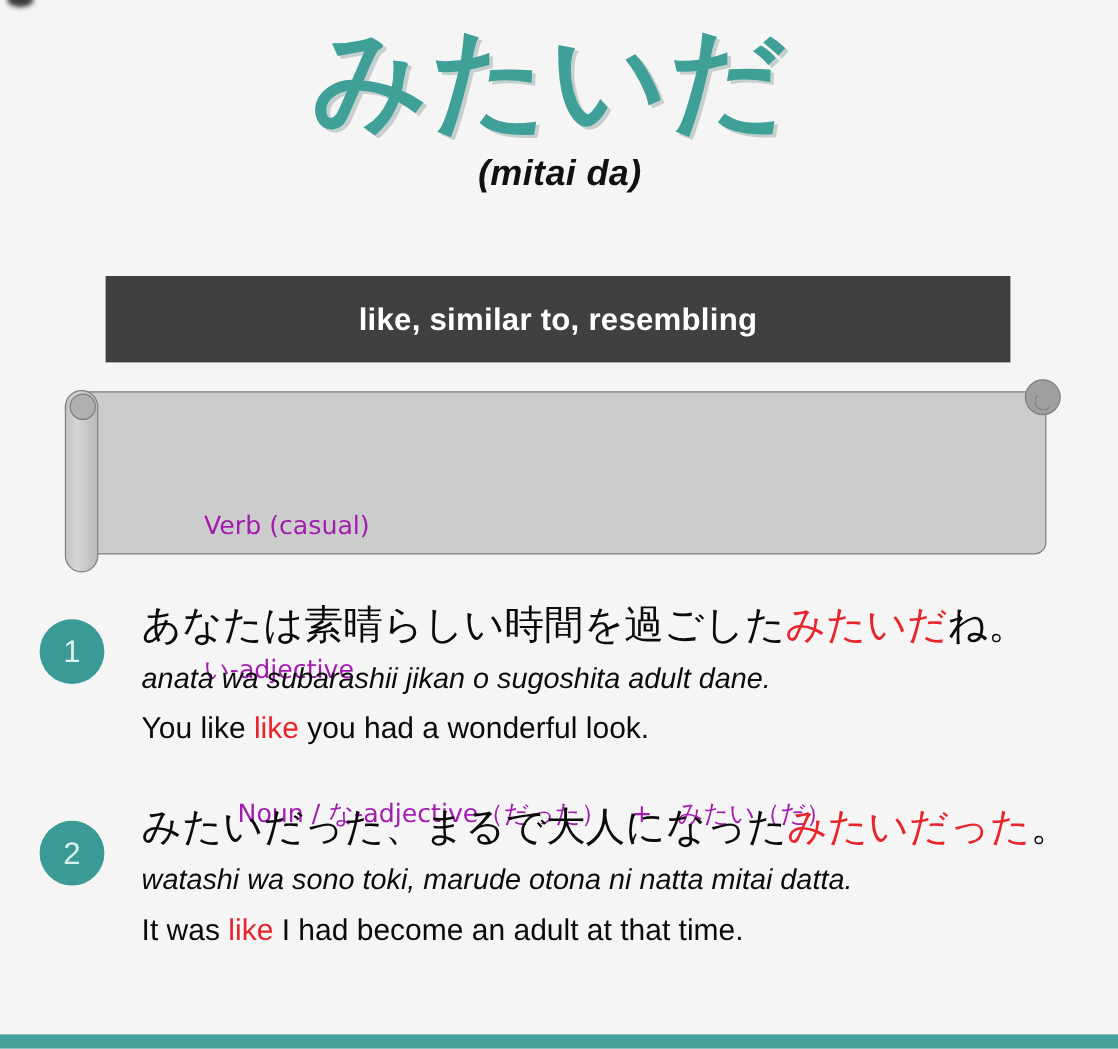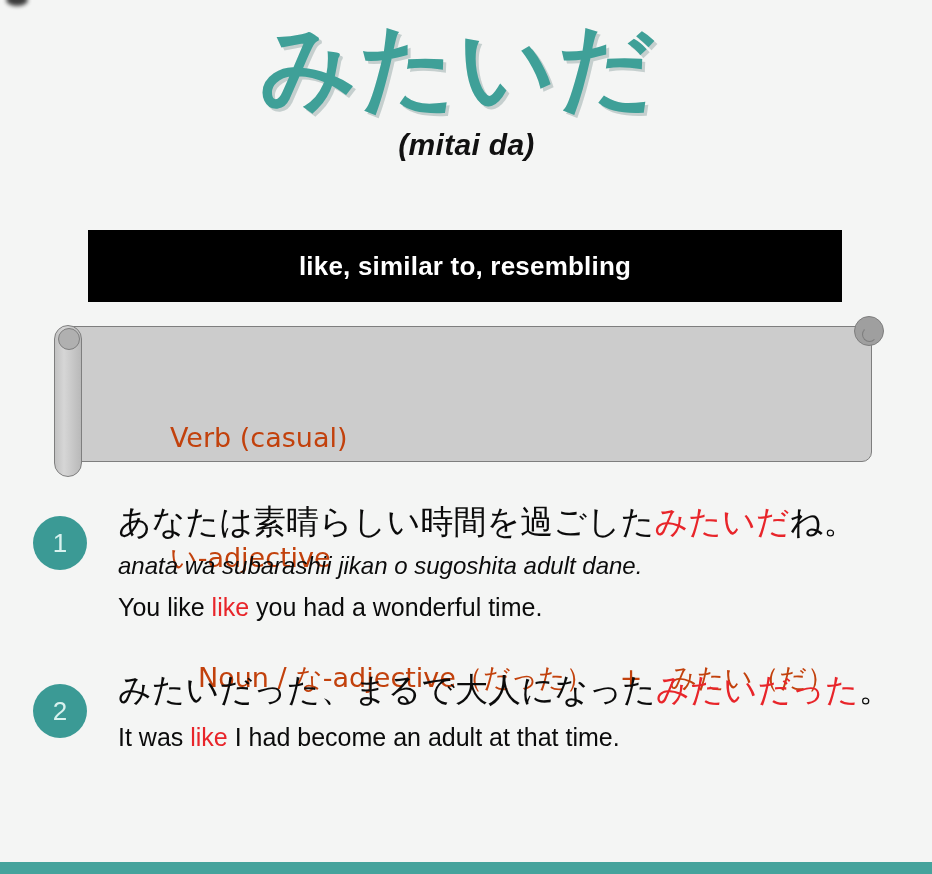--- a/index.html
+++ b/index.html
@@ -58,21 +58,21 @@
     letter-spacing: .3px;
   }
 
   
   .meaning-banner {
     position: absolute;
     left: 88px;
     top: 230px;
     width: 754px;
     height: 72px;
-    background: #000000;
+    background: #404040;
     display: flex;
     align-items: center;
     justify-content: center;
     box-sizing: border-box;
   }
   .meaning-text {
     color: #ffffff;
     font-size: 26px;
     font-weight: 700;
     letter-spacing: .2px;
@@ -143,23 +143,23 @@
     border-right-color: transparent;
     border-radius: 50%;
     box-sizing: border-box;
   }
 
   .formula {
     position: absolute;
     left: 128px;
     top: 22px;
     font-family: "DejaVu Sans", sans-serif;
-    font-size: 27px;
+    font-size: 21px;
     line-height: 40px;
-    color: #c2410c;
+    color: #a21caf;
     white-space: pre;
   }
   .formula-line { display: block; }
   .formula-line.indent { padding-left: 28px; }
 
   
   .examples {
     position: absolute;
     left: 0;
     top: 500px;
@@ -252,25 +252,26 @@
       <span class="formula-line indent">Noun / な-adjective（だった）　+　みたい（だ）</span>
     </div>
   </div>
 
   <div class="examples">
 
     <div class="example">
       <div class="num-badge">1</div>
       <p class="jp-line"><span>あなたは素晴らしい時間を過ごした</span><span class="hl">みたいだ</span><span>ね。</span></p>
       <p class="romaji-line">anata wa subarashii jikan o sugoshita adult dane.</p>
-      <p class="en-line"><span>You like </span><span class="hl">like</span><span> you had a wonderful time.</span></p>
+      <p class="en-line"><span>You like </span><span class="hl">like</span><span> you had a wonderful look.</span></p>
     </div>
 
     <div class="example">
       <div class="num-badge">2</div>
       <p class="jp-line"><span>みたいだった、まるで大人になった</span><span class="hl">みたいだった</span><span>。</span></p>
+      <p class="romaji-line">watashi wa sono toki, marude otona ni natta mitai datta.</p>
       <p class="en-line"><span>It was </span><span class="hl">like</span><span> I had become an adult at that time.</span></p>
     </div>
 
   </div>
 
   <div class="bottom-bar"></div>
 </div>
 
 </body></html>

